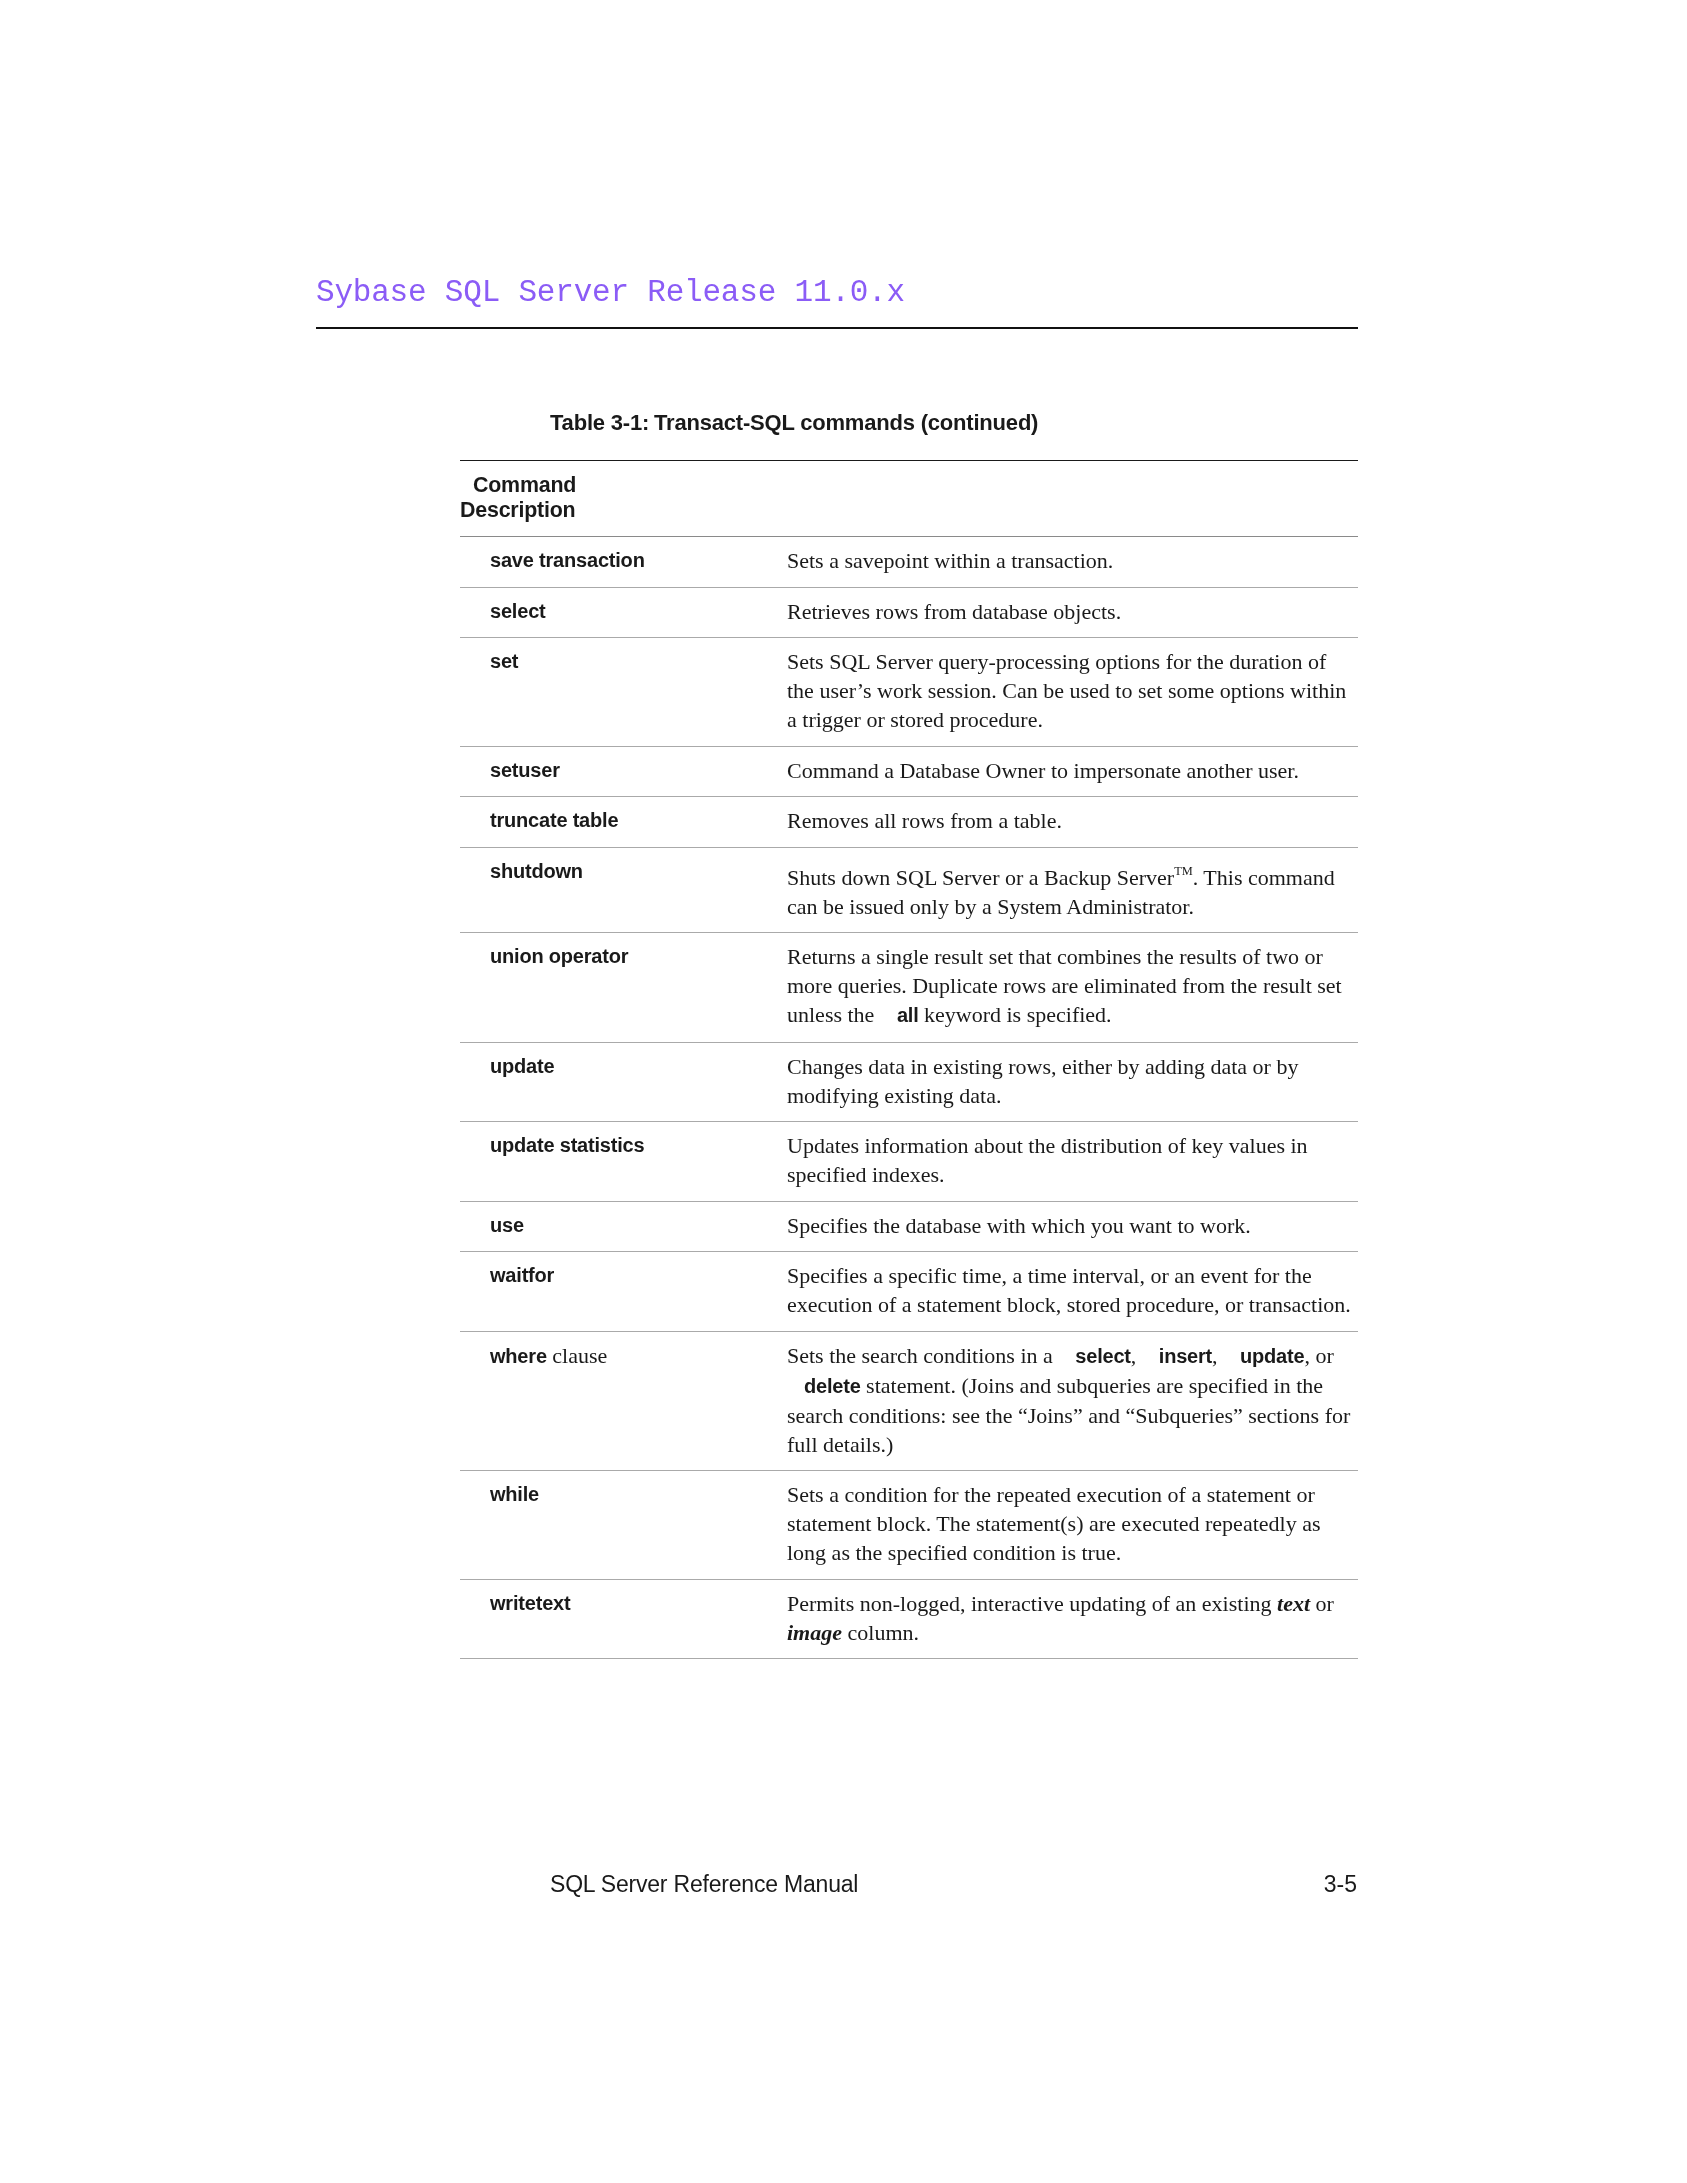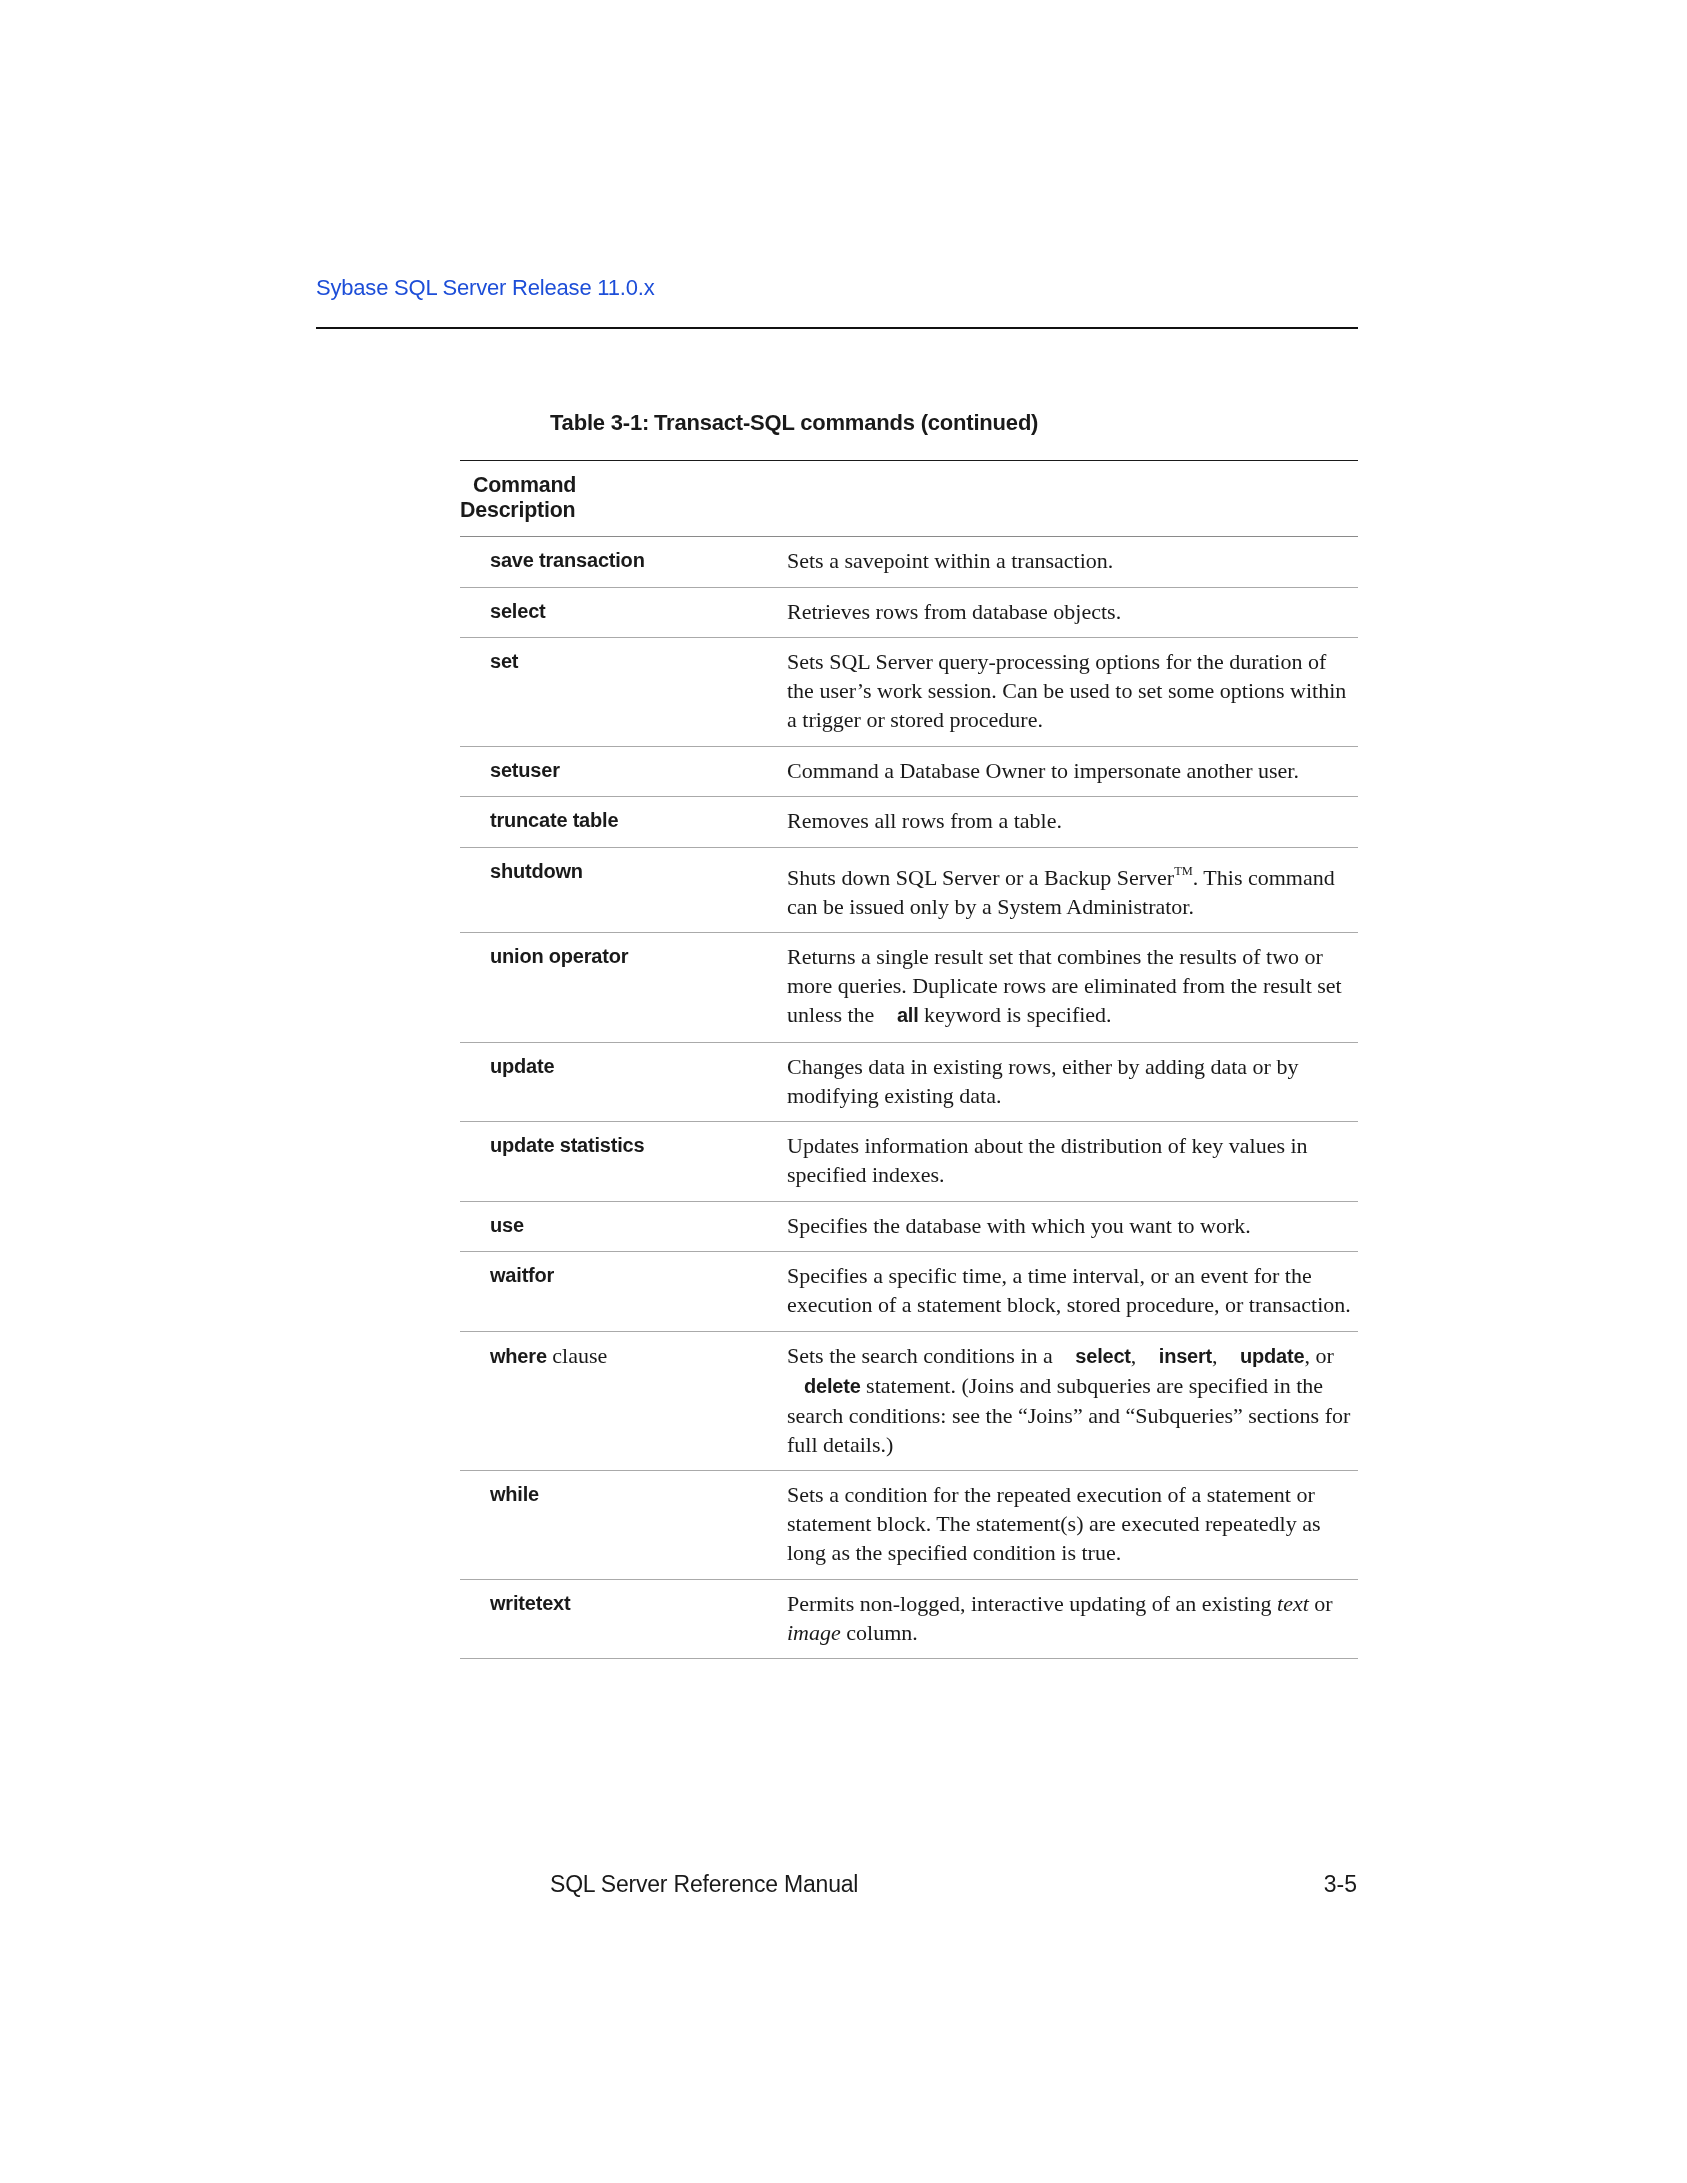--- a/index.html
+++ b/index.html
@@ -11,25 +11,25 @@
     background: #ffffff;
     color: #1a1a1a;
     overflow: hidden;
   }
 
   
   .running-header {
     position: absolute;
     left: 316px;
     top: 275px;
-    font-family: Liberation Sans, sans-serif;
-    font-size: 22px;
-    font-weight: 400;
-    letter-spacing: -0.2px;
-    color: #1d4ed8;
+    font-family: Liberation Mono, monospace;
+    font-size: 31px;
+    font-weight: 400;
+    letter-spacing: -0.2px;
+    color: #8b5cf6;
   }
   .header-rule {
     position: absolute;
     left: 316px;
     top: 327px;
     width: 1042px;
     height: 1.6px;
     background: #111111;
   }
 
@@ -102,21 +102,21 @@
   .seg-cmd {
     font-family: "Liberation Sans", sans-serif;
     font-weight: 700;
     letter-spacing: -0.2px;
     margin-left: 17px;
   }
   .desc-cell .seg-cmd { font-size: 20px; }
   .seg-it {
     font-family: "Liberation Serif", serif;
     font-style: italic;
-    font-weight: 400;
+    font-weight: 700;
   }
   .seg-sup {
     font-family: "Liberation Serif", serif;
     font-size: 12.4px;
     vertical-align: 10px;
     letter-spacing: 0;
   }
 
   
   .footer-title {

